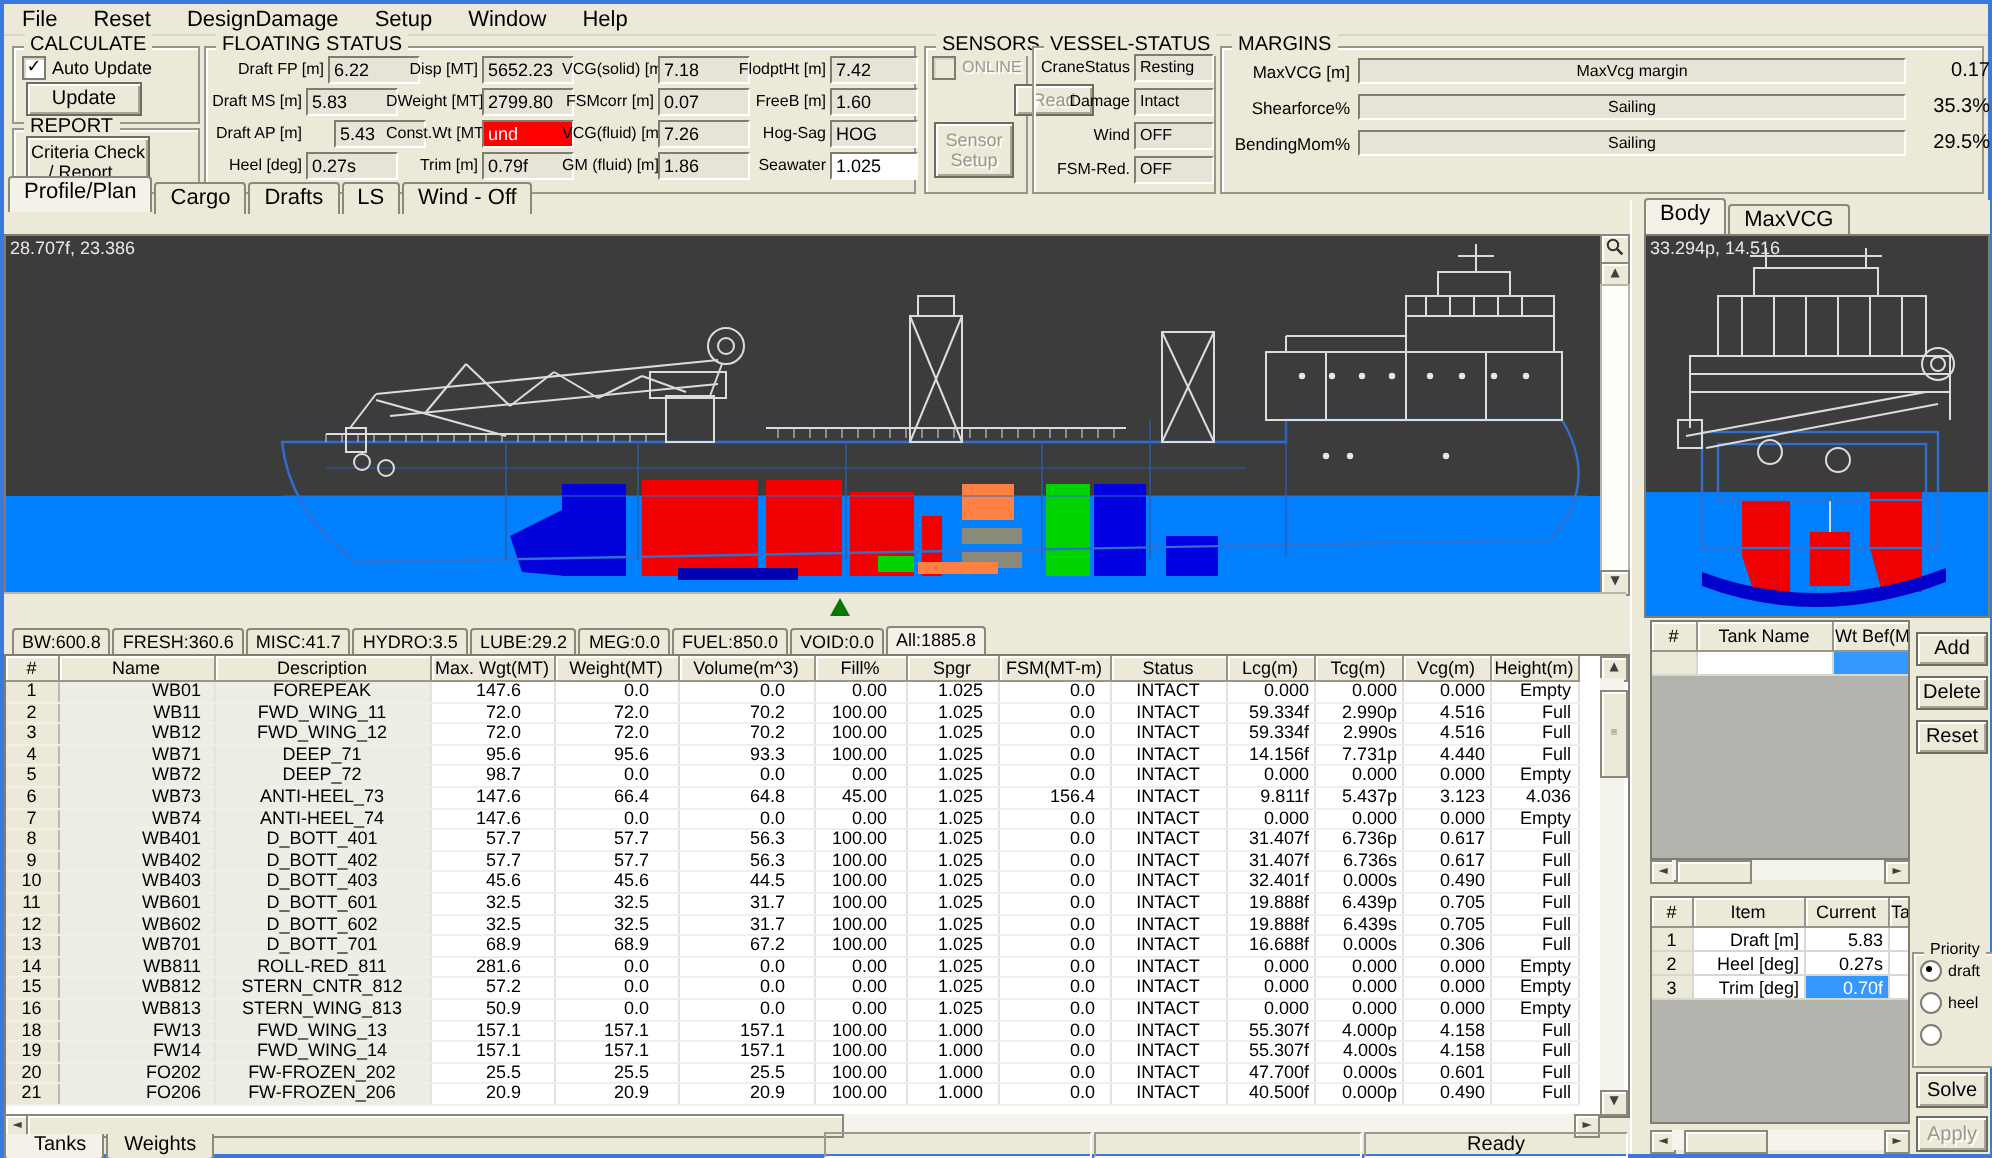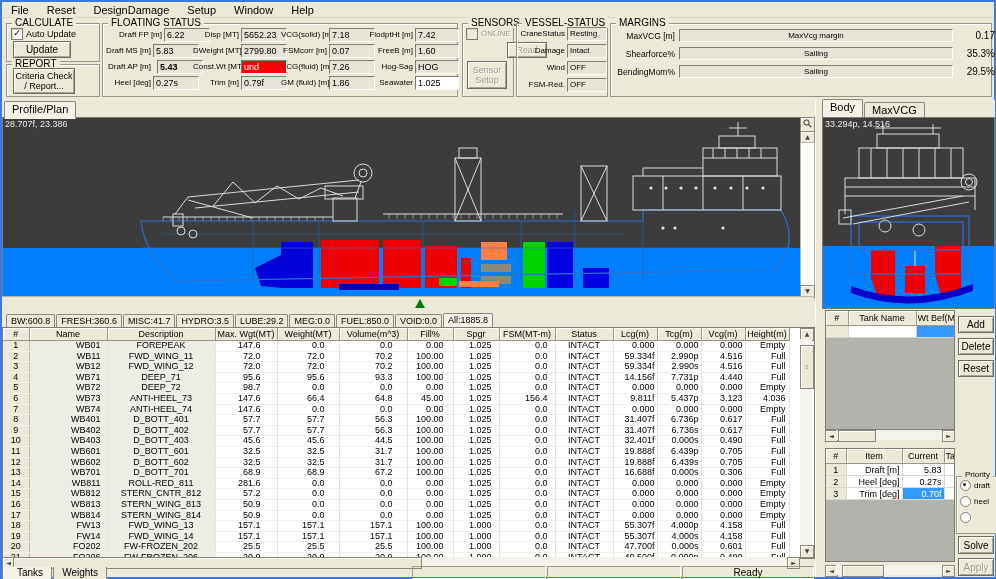--- a/index.html
+++ b/index.html
@@ -127,21 +127,21 @@
     <div class="frow" style="left:2px;top:4px;">
         <span class="flbl" style="width:57px;">Draft FP [m]</span>
         <span class="fld" style="width:40px;margin-left:2px;">6.22</span>
       </div>
     <div class="frow" style="left:2px;top:20px;">
         <span class="flbl" style="width:46px;">Draft MS [m]</span>
         <span class="fld" style="width:40px;margin-left:2px;">5.83</span>
       </div>
     <div class="frow" style="left:2px;top:36px;">
         <span class="flbl" style="width:46px;">Draft AP [m]</span>
-        <span class="fld" style="width:40px;margin-left:6px;font-weight:bold;">5.43</span>
+        <span class="fld" style="width:40px;margin-left:16px;">5.43</span>
       </div>
     <div class="frow" style="left:2px;top:52px;">
         <span class="flbl" style="width:46px;">Heel [deg]</span>
         <span class="fld" style="width:40px;margin-left:2px;">0.27s</span>
       </div>
 
     <div class="frow" style="left:90px;top:4px;">
         <span class="flbl" style="width:46px;">Disp [MT]</span>
         <span class="fld" style="width:40px;margin-left:2px;">5652.23</span>
       </div>
@@ -244,21 +244,21 @@
     <div class="mrow" style="left:2px;top:41px;">
       <span class="mlbl">BendingMom%</span>
       <span class="bartrack">
         <span class="barfill" style="width: 29.5%;"></span>
         <span class="bartext">Sailing</span>
       </span>
       <span class="mval">29.5%</span>
     </div>
   </div>
 
-  <div class="tabs" style="left:4px;top:101px;height:16px;flex-direction:column;">
+  <div class="tabs" style="left:4px;top:90px;height:16px;">
     <span class="tab active">Profile/Plan</span>
     <span class="tab">Cargo</span>
     <span class="tab">Drafts</span>
     <span class="tab">LS</span>
     <span class="tab">Wind - Off</span>
   </div>
 
   <div class="canvas" style="left:2px;top:117px;width:797px;height:179px;">
     <span class="coords">28.707f, 23.386</span>
     <svg width="797" height="179" viewBox="0 0 797 179">
@@ -674,36 +674,20 @@
             <td class="c6">0.00</td>
             <td class="c7">1.025</td>
             <td class="c8">0.0</td>
             <td class="c9">INTACT</td>
             <td class="c10">0.000</td>
             <td class="c11">0.000</td>
             <td class="c12">0.000</td>
             <td class="c13">Empty</td>
           </tr>
           <tr>
-            <td class="c0">17</td>
-            <td class="c1">WB814</td>
-            <td class="c2">STERN_WING_814</td>
-            <td class="c3">50.9</td>
-            <td class="c4">0.0</td>
-            <td class="c5">0.0</td>
-            <td class="c6">0.00</td>
-            <td class="c7">1.025</td>
-            <td class="c8">0.0</td>
-            <td class="c9">INTACT</td>
-            <td class="c10">0.000</td>
-            <td class="c11">0.000</td>
-            <td class="c12">0.000</td>
-            <td class="c13">Empty</td>
-          </tr>
-          <tr>
             <td class="c0">18</td>
             <td class="c1">FW13</td>
             <td class="c2">FWD_WING_13</td>
             <td class="c3">157.1</td>
             <td class="c4">157.1</td>
             <td class="c5">157.1</td>
             <td class="c6">100.00</td>
             <td class="c7">1.000</td>
             <td class="c8">0.0</td>
             <td class="c9">INTACT</td>

